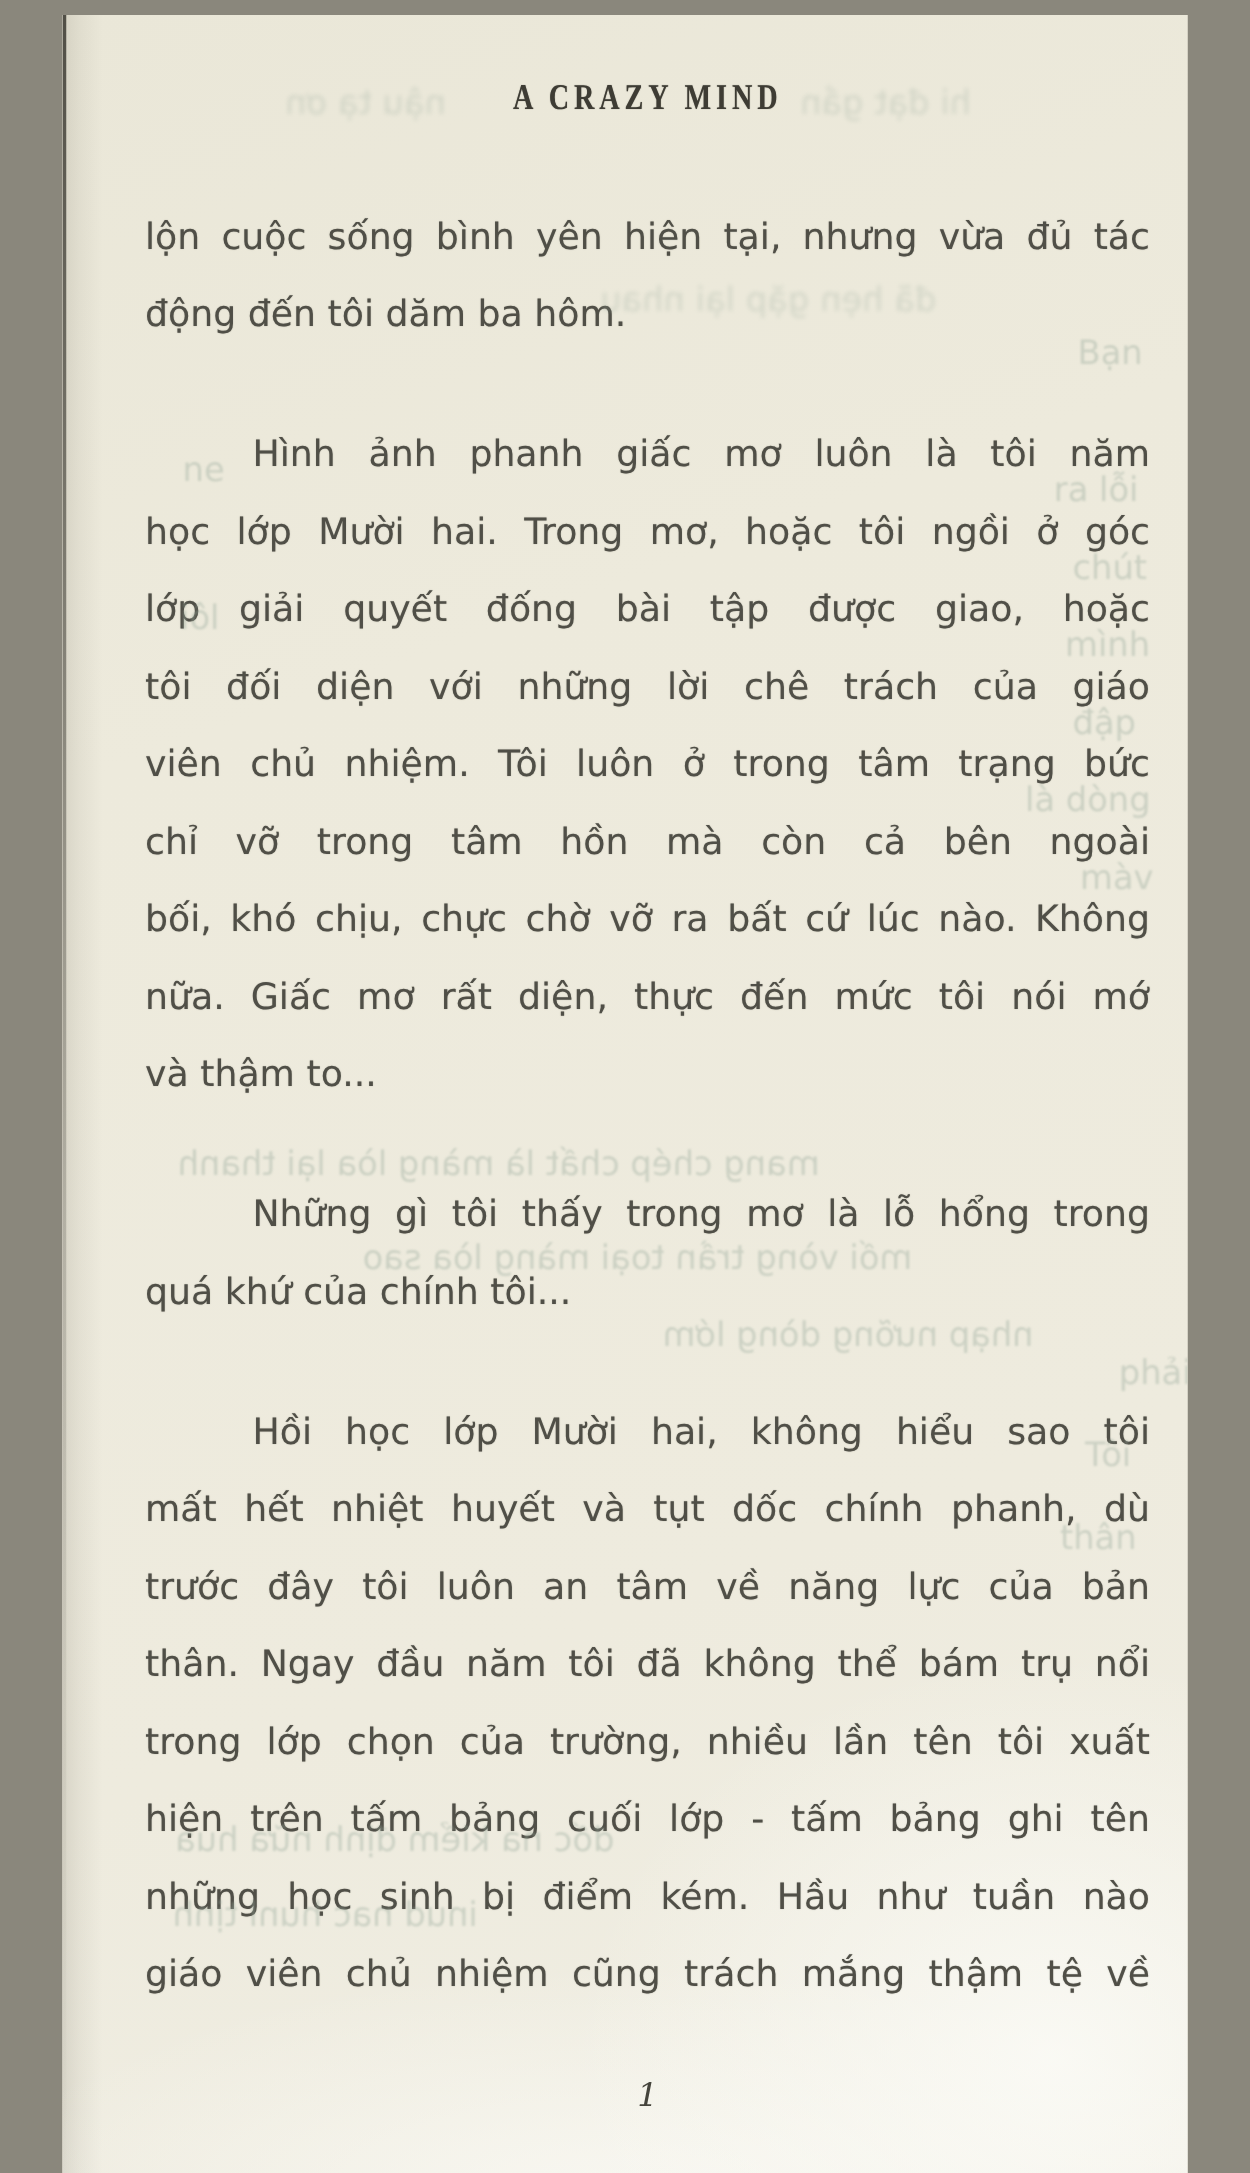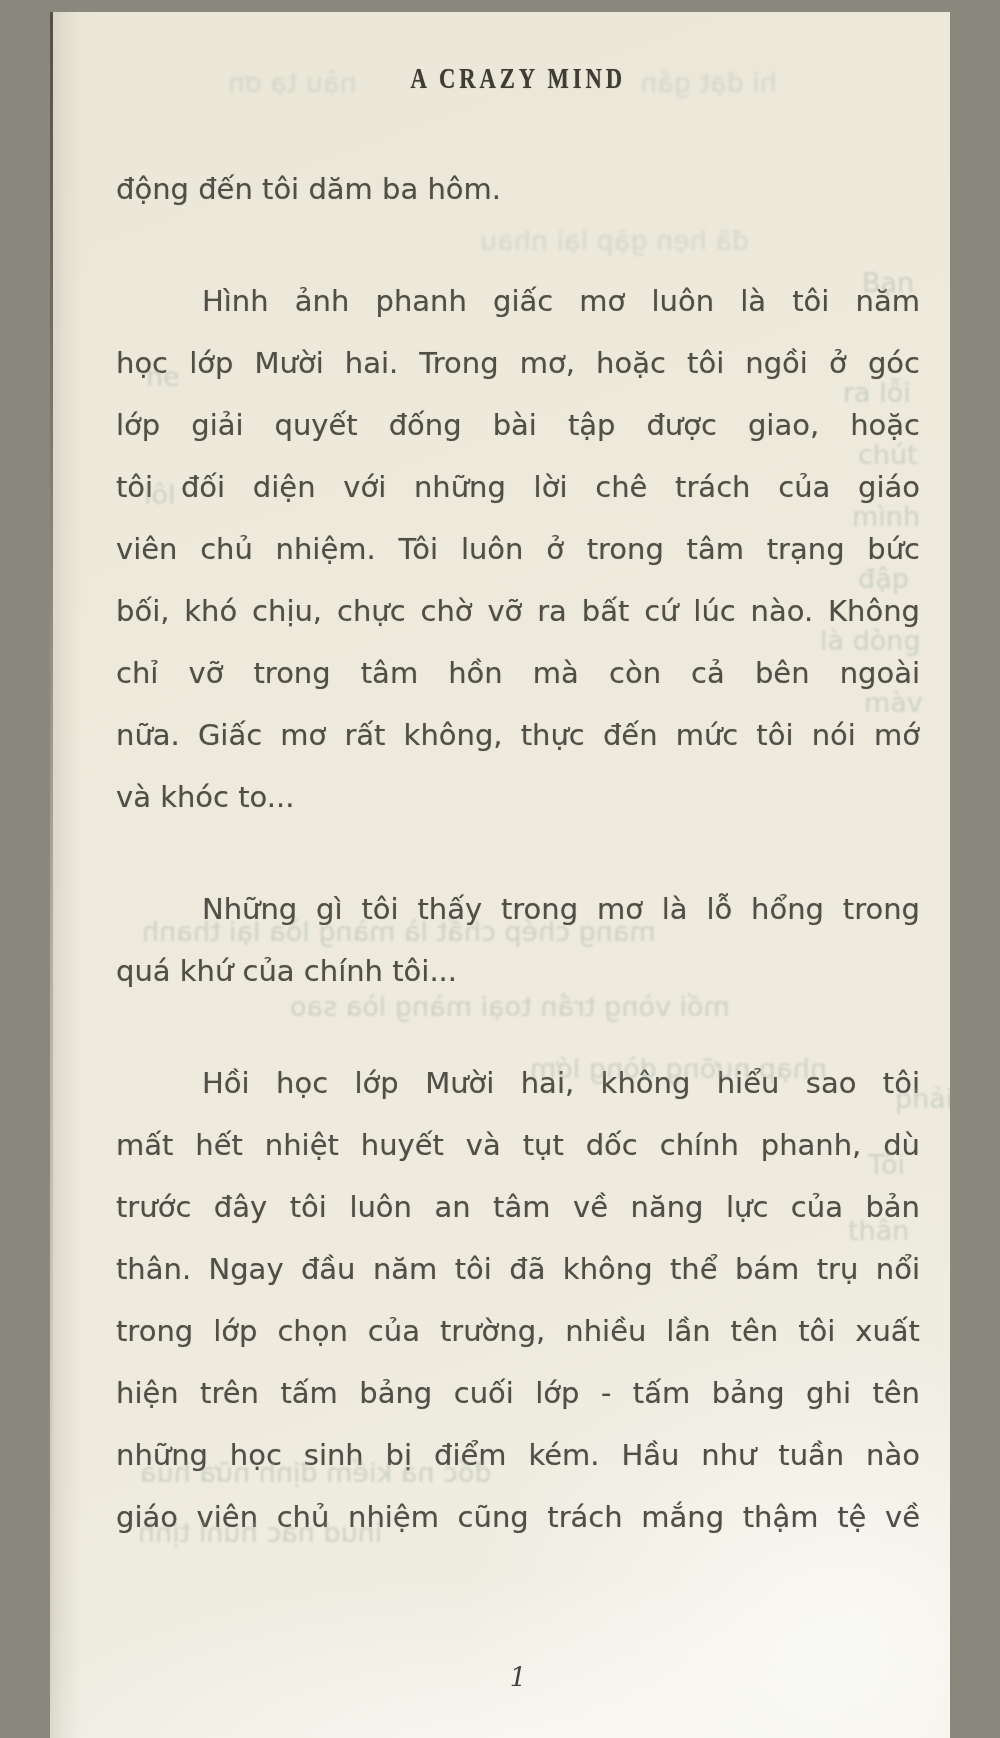--- a/index.html
+++ b/index.html
@@ -80,32 +80,33 @@
 <body>
 
 <div class="page">
 
   <div class="chapter-title">
     <span class="t">A CRAZY MIND</span>
   </div>
 
   <div class="text-block">
       <div class="para">
+        <div class="line">lộn cuộc sống bình yên hiện tại, nhưng vừa đủ tác</div>
         <div class="line last">động đến tôi dăm ba hôm.</div>
       </div>
       <div class="para">
         <div class="line first">Hình ảnh phanh giấc mơ luôn là tôi năm</div>
         <div class="line">học lớp Mười hai. Trong mơ, hoặc tôi ngồi ở góc</div>
         <div class="line">lớp giải quyết đống bài tập được giao, hoặc</div>
         <div class="line">tôi đối diện với những lời chê trách của giáo</div>
         <div class="line">viên chủ nhiệm. Tôi luôn ở trong tâm trạng bức</div>
+        <div class="line">chỉ vỡ trong tâm hồn mà còn cả bên ngoài</div>
         <div class="line">bối, khó chịu, chực chờ vỡ ra bất cứ lúc nào. Không</div>
-        <div class="line">chỉ vỡ trong tâm hồn mà còn cả bên ngoài</div>
-        <div class="line">nữa. Giấc mơ rất không, thực đến mức tôi nói mớ</div>
-        <div class="line last">và khóc to...</div>
+        <div class="line">nữa. Giấc mơ rất diện, thực đến mức tôi nói mớ</div>
+        <div class="line last">và thậm to...</div>
       </div>
       <div class="para">
         <div class="line first">Những gì tôi thấy trong mơ là lỗ hổng trong</div>
         <div class="line last">quá khứ của chính tôi...</div>
       </div>
       <div class="para">
         <div class="line first">Hồi học lớp Mười hai, không hiểu sao tôi</div>
         <div class="line">mất hết nhiệt huyết và tụt dốc chính phanh, dù</div>
         <div class="line">trước đây tôi luôn an tâm về năng lực của bản</div>
         <div class="line">thân. Ngay đầu năm tôi đã không thể bám trụ nổi</div>

